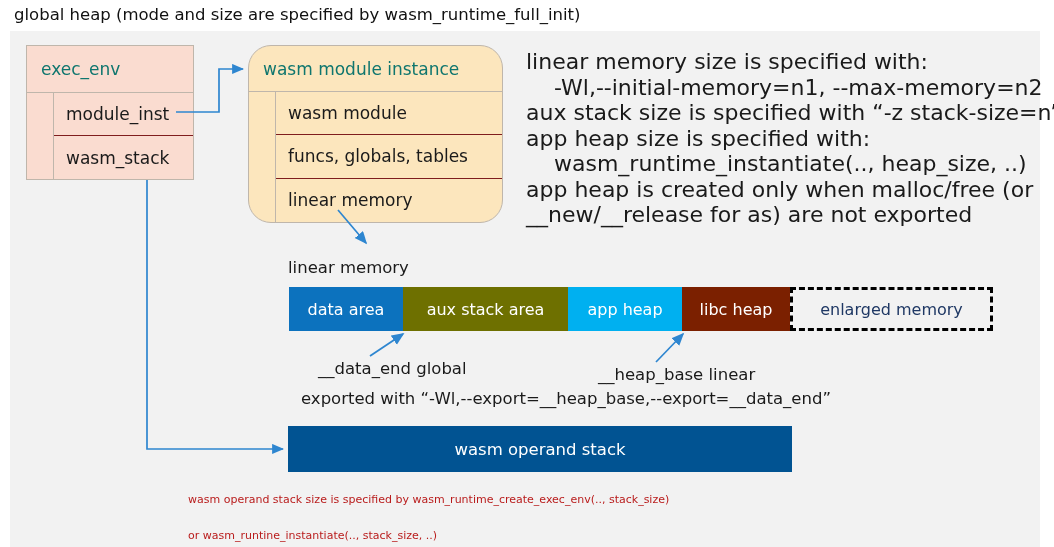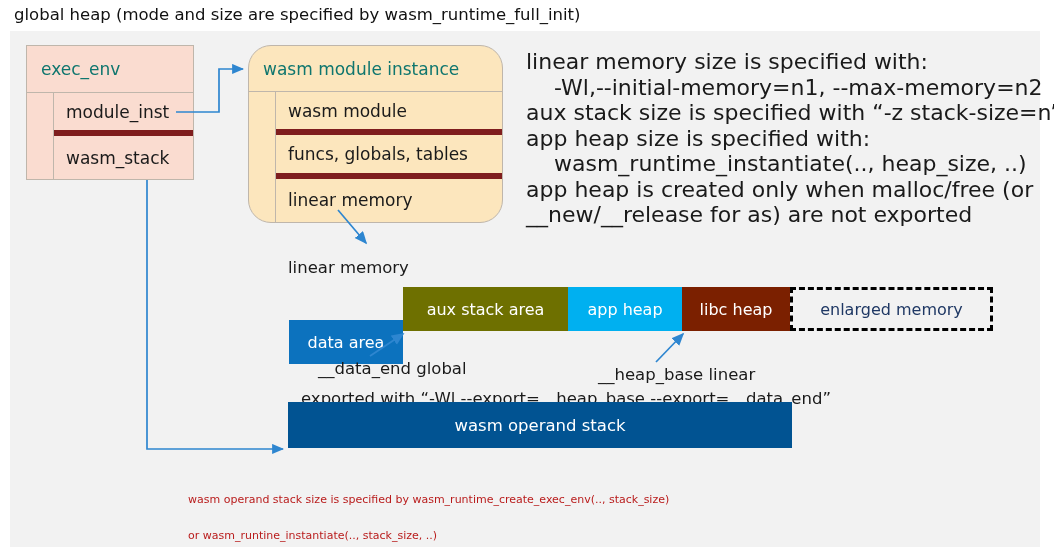--- a/index.html
+++ b/index.html
@@ -30,21 +30,21 @@
     border-bottom:1px solid #bfb6ab;
     display:flex;align-items:center;
     padding-left:14px;font-size:17px;color:#0f766e;
   }
   .sbox .body{display:flex;width:100%;box-sizing:border-box;}
   .sbox .gutter{box-sizing:border-box;border-right:1px solid #bfb6ab;flex:0 0 auto;}
   .sbox .rows{flex:1 1 auto;display:flex;flex-direction:column;}
   .sbox .row{
     box-sizing:border-box;display:flex;align-items:center;
     padding-left:12px;font-size:17px;color:#1a1a1a;
-    border-bottom:6px solid #7f1d1d;
+    border-bottom:1px solid #7f1d1d;
   }
   .sbox .row:last-child{border-bottom:none;}
 
   .execenv{left:26px;top:45px;width:168px;height:135px;background:#fadcd0;}
   .execenv .hdr{height:47px;}
   .execenv .gutter{width:27px;}
   .execenv .rows{height:86px;}
   .execenv .row{height:43px;}
 
   .wmi{left:248px;top:45px;width:255px;height:178px;background:#fce6bd;border-radius:23px;}
@@ -79,21 +79,21 @@
   }
 
   
   .ann{position:absolute;font-size:16.5px;color:#1a1a1a;white-space:nowrap;}
   .ann-dataend{left:318px;top:359px;}
   .ann-heapbase{left:598px;top:365px;}
   .ann-exported{left:301px;top:389px;}
 
   
   .opstack{
-    position:absolute;left:288px;top:402px;width:504px;height:46px;
+    position:absolute;left:288px;top:426px;width:504px;height:46px;
     background:#015392;color:#ffffff;font-size:16.5px;
     display:flex;align-items:center;justify-content:center;
   }
   .opnote{
     position:absolute;left:188px;top:482px;width:860px;
     font-size:11px;line-height:36px;color:#b91c1c;white-space:pre;
   }
 
   
   .arrows{position:absolute;left:0;top:0;width:1054px;height:547px;pointer-events:none;}
@@ -133,21 +133,21 @@
   <div class="notes">linear memory size is specified with:
     -Wl,--initial-memory=n1, --max-memory=n2
 aux stack size is specified with “-z stack-size=n”
 app heap size is specified with:
     wasm_runtime_instantiate(.., heap_size, ..)
 app heap is created only when malloc/free (or
 __new/__release for as) are not exported</div>
 
   <div class="lm-label">linear memory</div>
   <div class="membar">
-      <div class="seg" style="width: 114px; background: rgb(12, 114, 190); margin-top: 33px;">data area</div>
+      <div class="seg" style="width: 114px; background: rgb(12, 114, 190);">data area</div>
       <div class="seg" style="width: 165px; background: rgb(110, 112, 0);">aux stack area</div>
       <div class="seg" style="width: 114px; background: rgb(0, 176, 240);">app heap</div>
       <div class="seg" style="width: 108px; background: rgb(123, 32, 0); text-align: right;">libc heap</div>
       <div class="seg enlarged" style="width: 203px;">enlarged memory</div>
     </div>
 
   <div class="ann ann-dataend">__data_end global</div>
   <div class="ann ann-heapbase">__heap_base linear</div>
   <div class="ann ann-exported">exported with “-Wl,--export=__heap_base,--export=__data_end”</div>
 

